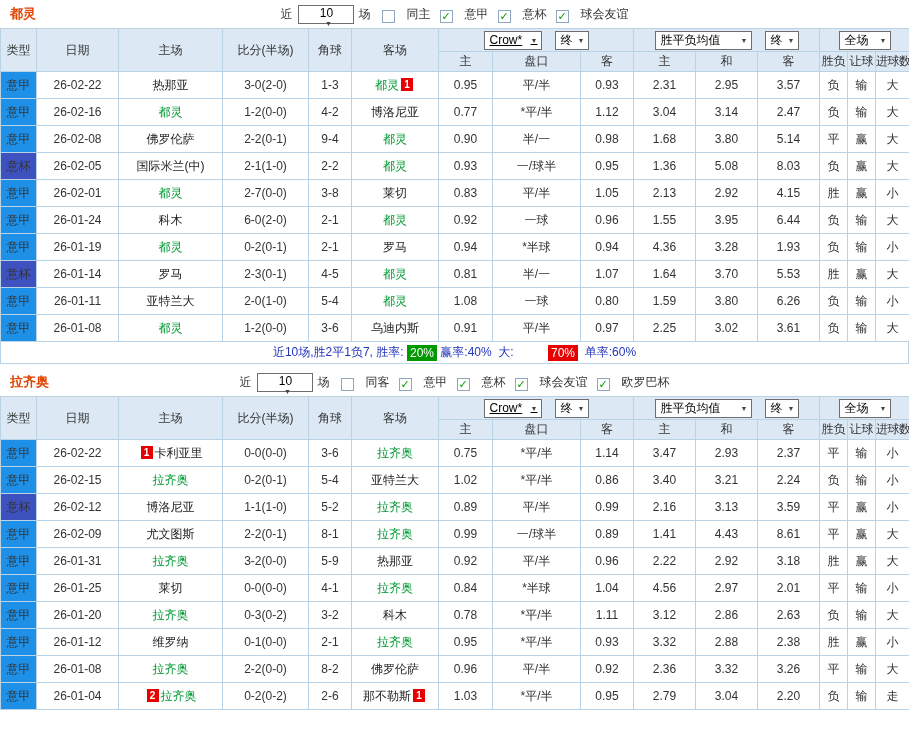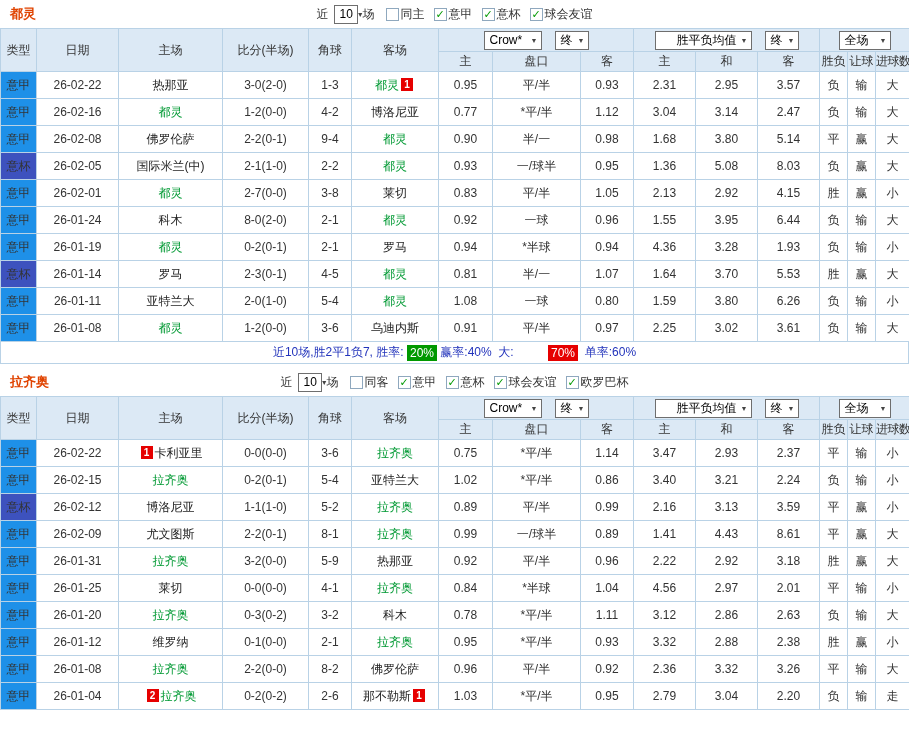--- a/index.html
+++ b/index.html
@@ -12,29 +12,29 @@
   .radio { display:inline-flex; align-items:center; gap:3px; margin-right:12px; cursor:pointer; font-size:12px; }
   .radio-dot { width:11px; height:11px; border-radius:50%; background:#fff; border:1px solid #CBE2F5; position:relative; display:inline-block; }
   .radio-dot.selected::after { content:""; position:absolute; left:2px; top:2px; width:5px; height:5px; border-radius:50%; background:#0F67B5; }
   .close-btn { position:absolute; right:5px; top:4px; width:20px; height:20px; background:#55ACEA; border:1px solid #98CCF2; border-radius:3px; display:flex; align-items:center; justify-content:center; cursor:pointer; }
   .close-x { color:#fff; font-weight:bold; font-size:13px; line-height:1; }
 
   .control-row { height:28px; position:relative; display:flex; align-items:center; justify-content:center; color:#333; background:#fff; }
   .team-title { position:absolute; left:10px; color:var(--team-title,#E04300); font-weight:bold; font-size:13px; }
   .controls { display:inline-flex; align-items:center; gap:5px; }
   .cb-group { display:inline-flex; align-items:center; gap:9px; margin-left:6px; }
-  .cb-item { display:inline-flex; align-items:center; gap:2px; cursor:pointer; }
+  .cb-item { display:inline-flex; align-items:flex-end; gap:12px; cursor:pointer; }
   .cb-box { width:13px; height:13px; border:1px solid #8FA8BE; background:#fff; display:inline-flex; align-items:center; justify-content:center; font-size:11px; line-height:1; color:#009900; font-weight:bold; }
 
   .select { display:inline-flex; align-items:center; justify-content:space-between; background:#fff; border:1px solid #6E6E6E; height:19px; padding:0 3px 0 5px; color:#000; cursor:pointer; font-size:12px; white-space:nowrap; }
   .select .arrow { font-size:7px; color:#444; margin-left:4px; }
-  .sel-count { width:24px; }
-  .sel-book { width:58px; }
+  .sel-count { width:56px;flex-direction:column; }
+  .sel-book { width:58px;text-decoration:underline; }
   .sel-final { width:34px; }
-  .sel-avg { width:97px;justify-content:flex-end; }
+  .sel-avg { width:97px; }
   .sel-scope { width:52px; }
 
   table.grid { width:909px; border-collapse:collapse; table-layout:fixed; }
   .grid th,.grid td { border:1px solid var(--border,#B9D2E6); text-align:center; vertical-align:middle; overflow:hidden; white-space:nowrap; padding:0; font-size:12px; }
   .grid thead th { background:var(--header-bg,#DCE9F5); font-weight:normal; color:#333; }
   .thead-a th { height:23px; }
   .thead-b th { height:20px; }
   .th-goals { font-size:11px; letter-spacing:-0.5px; }
   .sel-wrap { display:flex; align-items:center; justify-content:center; gap:13px; }
   .grid tbody td { height:27px; color:#333; background:#fff; }
@@ -248,21 +248,21 @@
             <td class="cell-odds">2.92</td>
             <td class="cell-odds">4.15</td>
             <td class="cell-res c-red">胜</td>
             <td class="cell-res c-red">赢</td>
             <td class="cell-res c-red">小</td>
           </tr>
           <tr>
             <td class="cell-type league">意甲</td>
             <td class="cell-date">26-01-24</td>
             <td class="cell-team"><span class="team">科木</span></td>
-            <td class="cell-score">8-0(2-0)</td>
+            <td class="cell-score">6-0(2-0)</td>
             <td class="cell-corner">2-1</td>
             <td class="cell-team"><span class="team self">都灵</span></td>
             <td class="cell-odds">0.92</td>
             <td class="cell-odds">一球</td>
             <td class="cell-odds">0.96</td>
             <td class="cell-odds">1.55</td>
             <td class="cell-odds">3.95</td>
             <td class="cell-odds">6.44</td>
             <td class="cell-res c-green">负</td>
             <td class="cell-res c-green">输</td>

